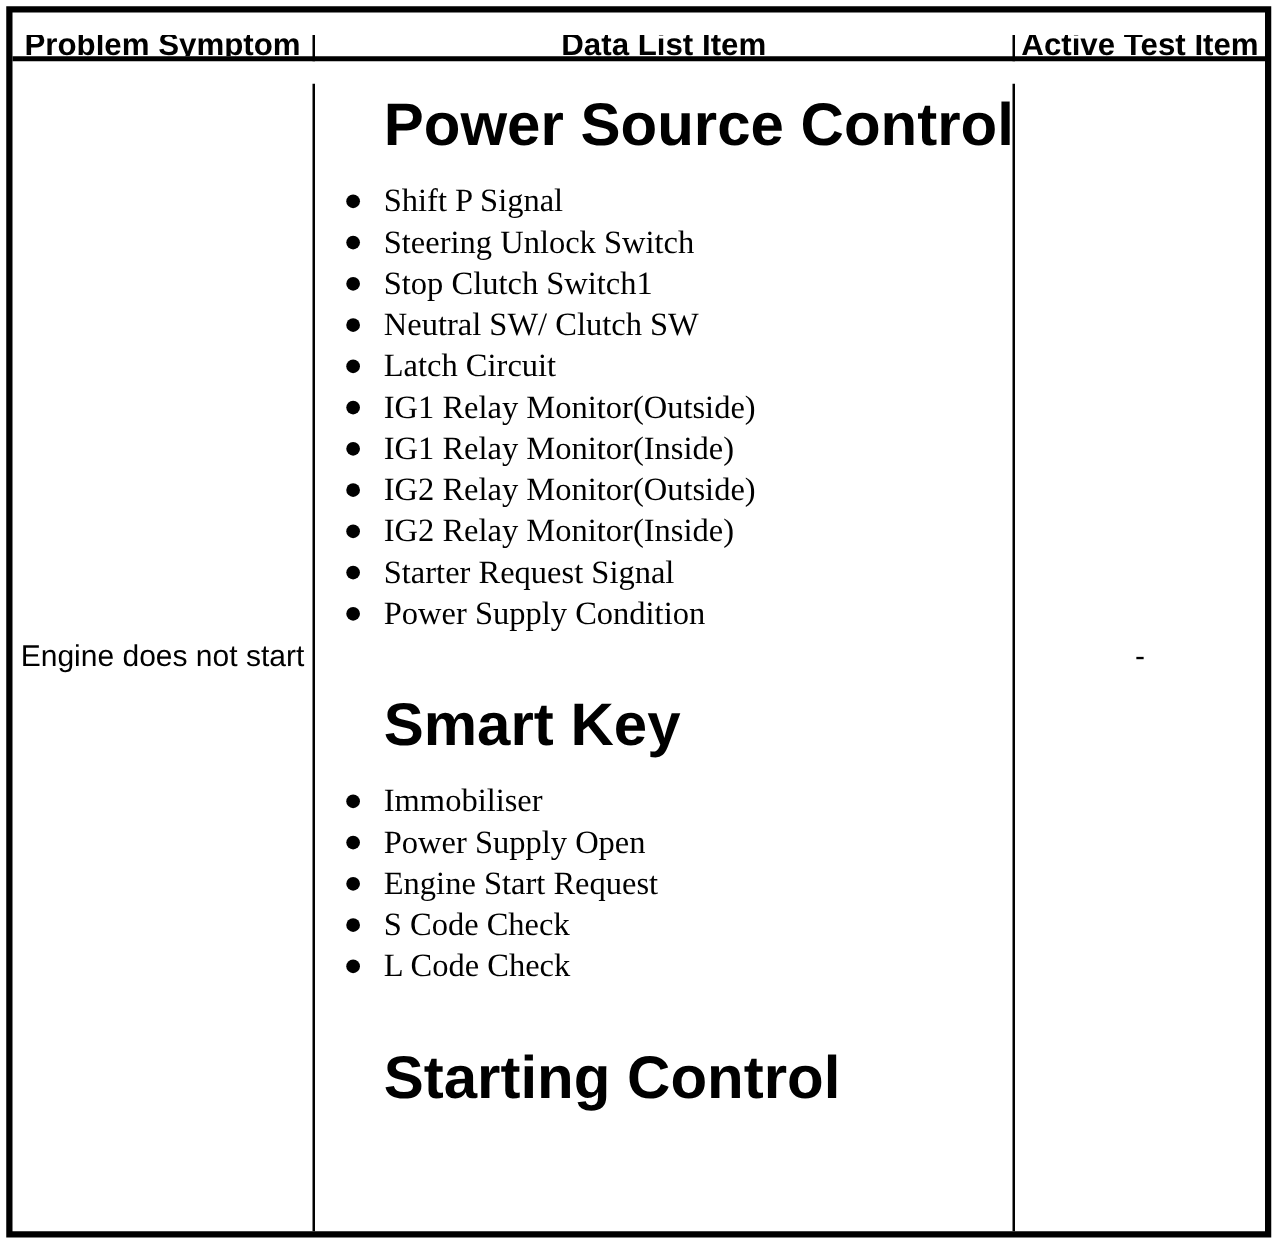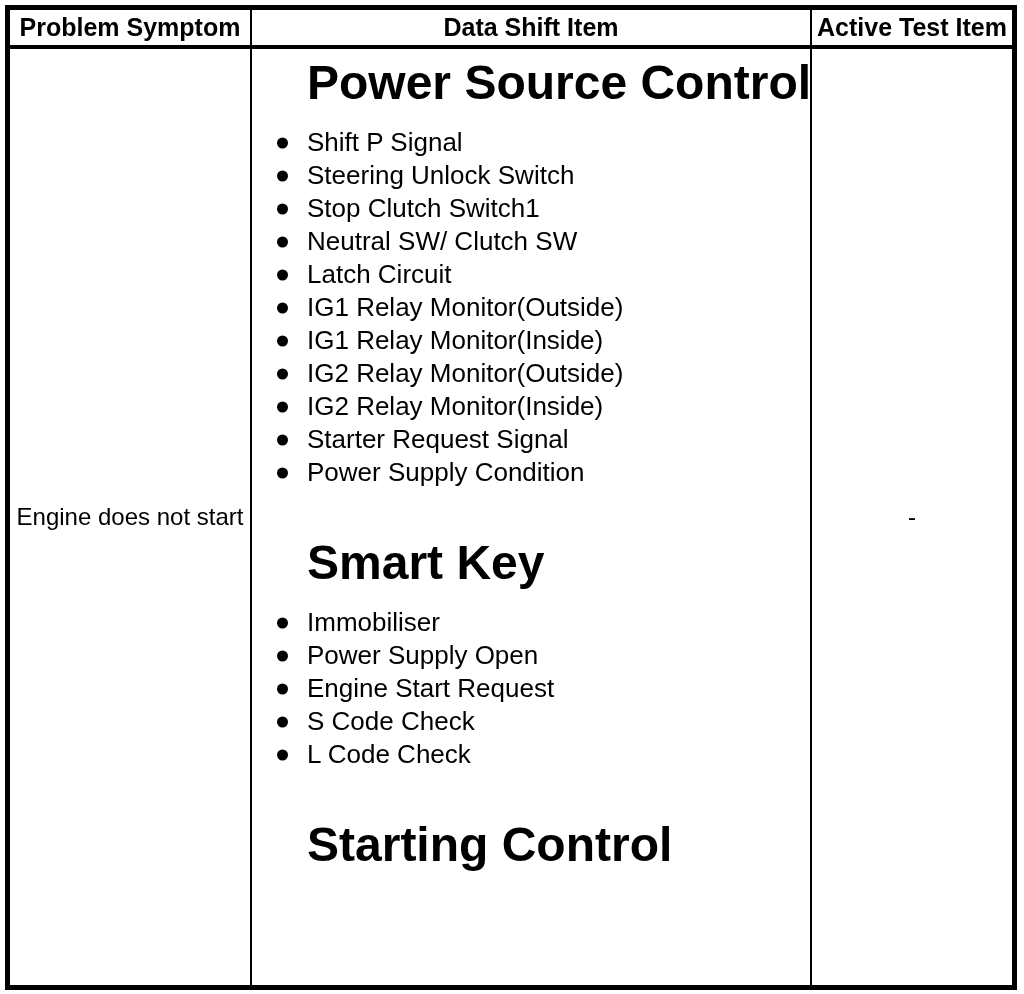--- a/index.html
+++ b/index.html
@@ -13,21 +13,21 @@
   .doc-table {
     position: absolute;
     left: 5px; top: 5px;
     width: 1012px; height: 985px;
     border: 5px solid #000000;
     display: grid;
     grid-template-columns: 242px 560px 200px;
     grid-template-rows: 39px 1fr;
     background: #ffffff;
   }
-  .cell { overflow: hidden; }
+  .cell { overflow: hidden; margin-top: 18px; }
   .col-sep { border-right: 2px solid #000000; }
   .header-cell {
     border-bottom: 4px solid #000000;
     display: flex;
     align-items: center;
     justify-content: center;
     font-weight: bold;
     font-size: 25px;
     white-space: nowrap;
   }
@@ -46,20 +46,21 @@
     font-weight: bold;
     font-size: 48px;
     line-height: 55px;
     letter-spacing: 0px;
     white-space: nowrap;
   }
   .section-title + .item-list { margin-top: 16px; }
   .item-list + .section-title { margin-top: 46px; }
   .item-list {
     list-style: none;
+    font-family: Liberation Serif, serif;
   }
   .list-item {
     position: relative;
     font-size: 26px;
     line-height: 33px;
     height: 33px;
     white-space: nowrap;
   }
   .bullet {
     position: absolute;
@@ -70,21 +71,21 @@
     background: #000000;
     border-radius: 50%;
   }
 </style>
 </head>
 <body>
 
 <div class="doc-table">
 
   <div class="cell header-cell col-sep">Problem Symptom</div>
-  <div class="cell header-cell col-sep">Data Shift Item</div>
+  <div class="cell header-cell col-sep">Data List Item</div>
   <div class="cell header-cell">Active Test Item</div>
 
   <div class="cell symptom-cell col-sep">Engine does not start</div>
   <div class="cell data-list-cell col-sep" id="sections-container">
       <div class="section-title">Power Source Control</div>
       <ul class="item-list">
         <li class="list-item"><span class="bullet"></span><span>Shift P Signal</span></li>
         <li class="list-item"><span class="bullet"></span><span>Steering Unlock Switch</span></li>
         <li class="list-item"><span class="bullet"></span><span>Stop Clutch Switch1</span></li>
         <li class="list-item"><span class="bullet"></span><span>Neutral SW/ Clutch SW</span></li>

